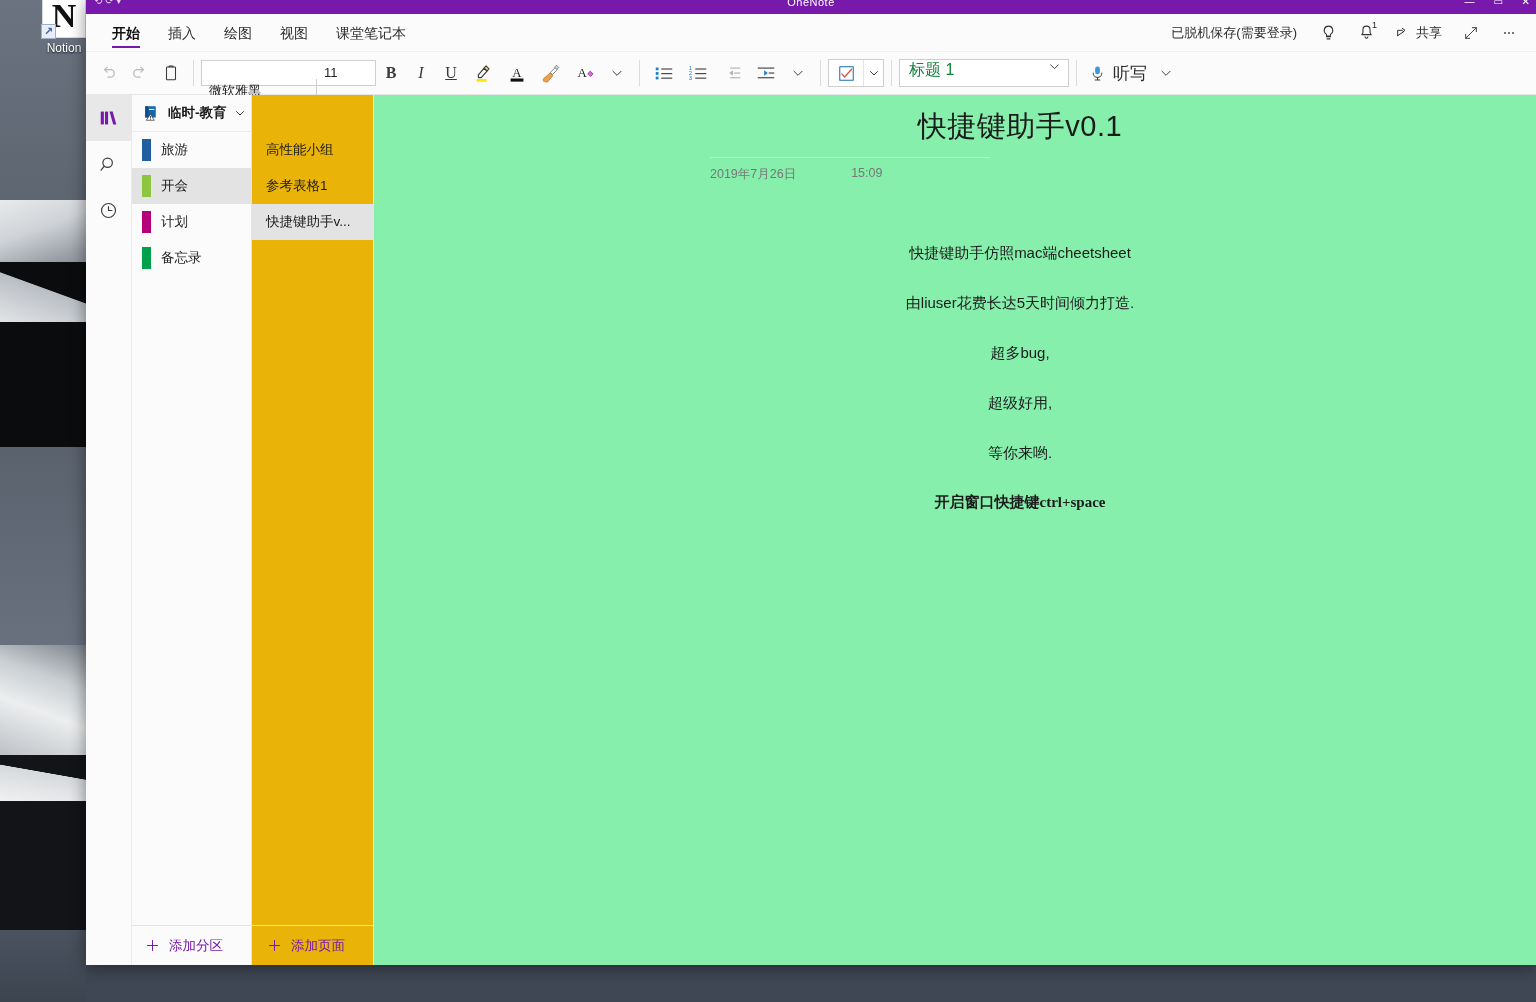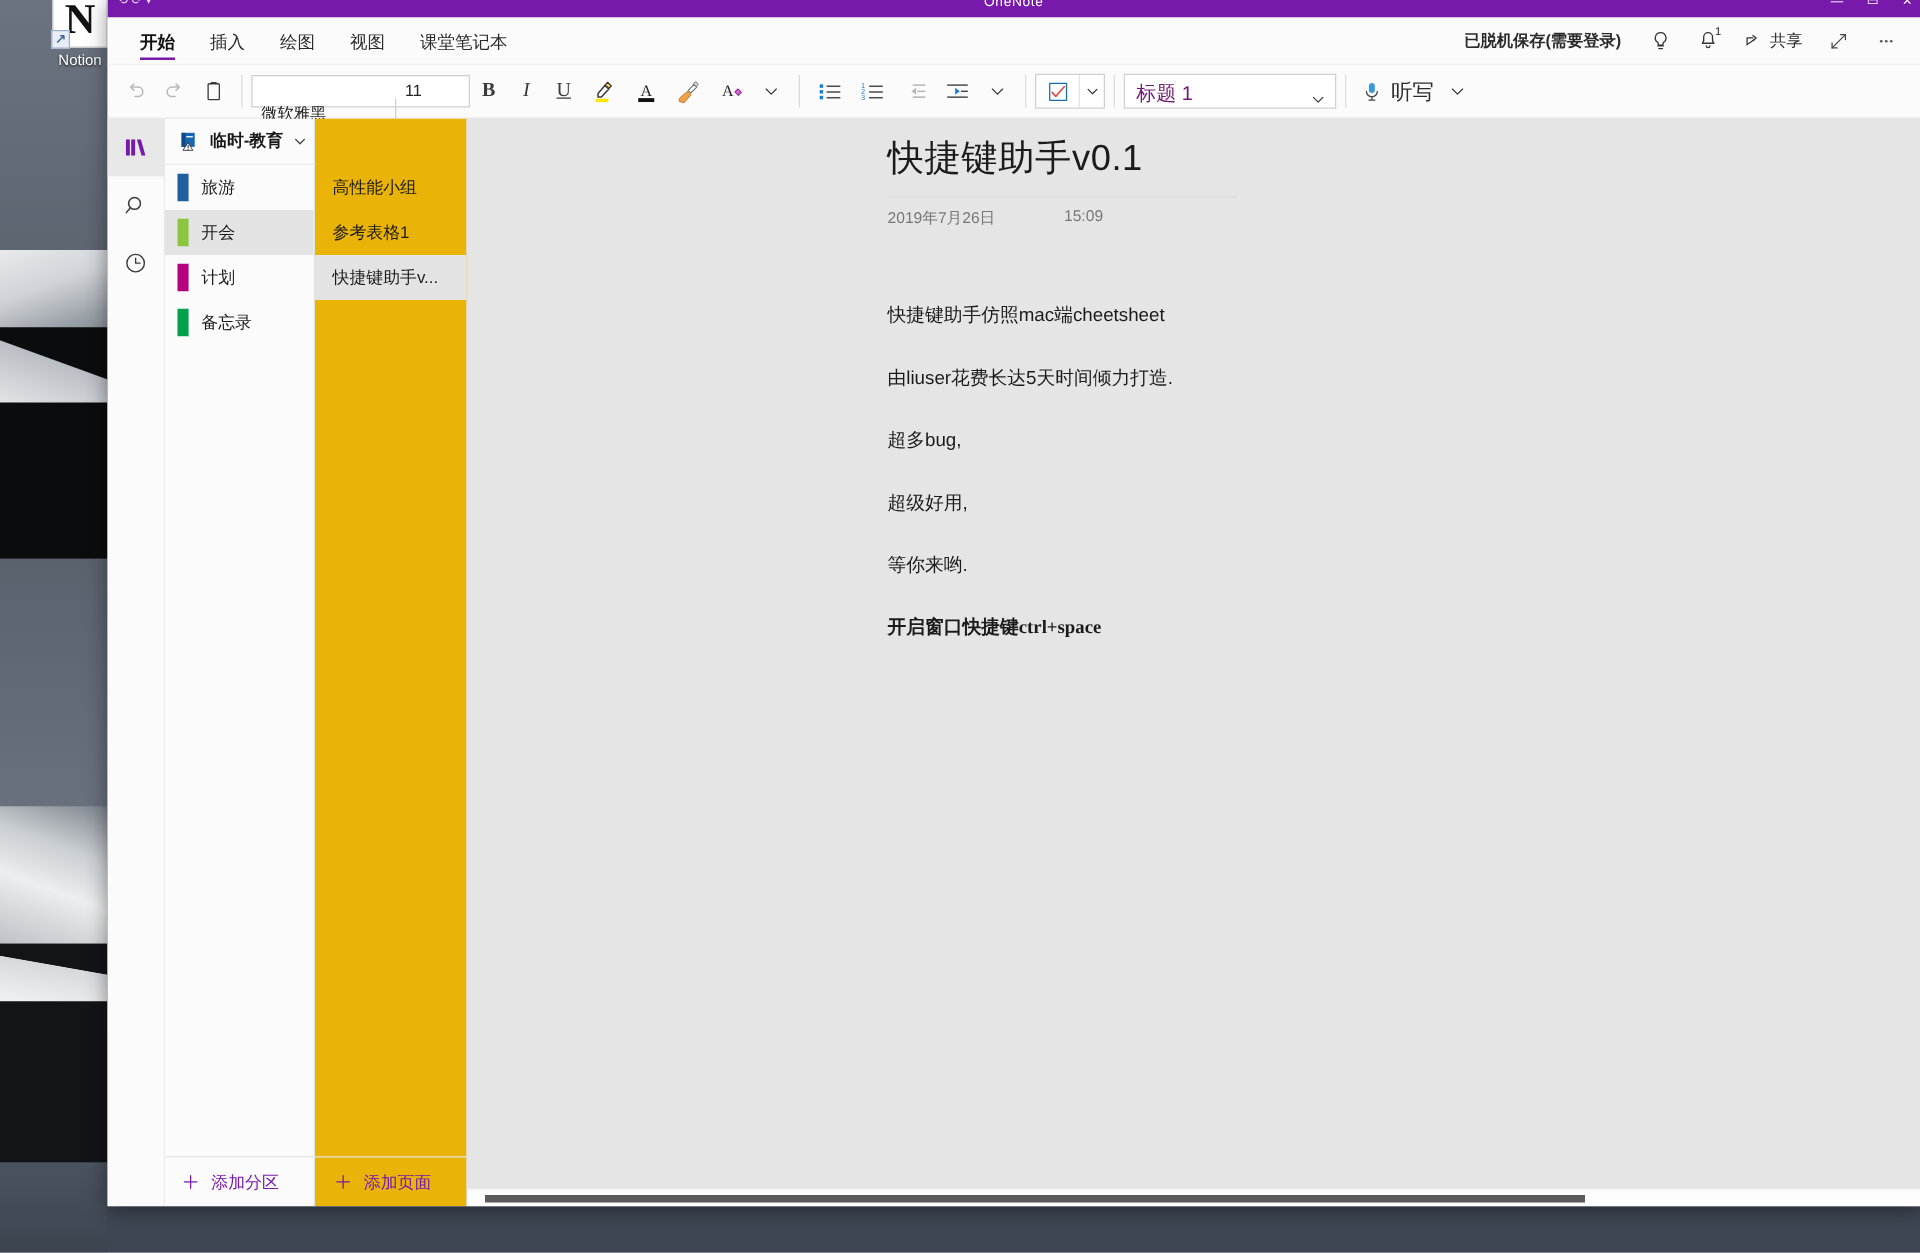--- a/index.html
+++ b/index.html
@@ -96,21 +96,21 @@
   }
   .tab.active { color:#111; font-weight: 700; }
   .tab.active::after {
     content:""; position:absolute; left: 14px; right: 14px; bottom: 4px;
     height: 2px; background:#7719aa;
   }
   .tabright {
     margin-left: auto; display:flex; align-items:center; gap: 4px;
     padding-right: 10px; height: 38px;
   }
-  .savestate { font-size: 13px; color:#2b2b2b; margin-right: 10px; white-space: nowrap; font-weight: bold; }
+  .savestate { font-size: 13px; color:#2b2b2b; margin-right: 10px; white-space: nowrap; }
   .tr-ico {
     width: 34px; height: 30px; display:flex; align-items:center; justify-content:center;
     color:#2b2b2b; position: relative;
   }
   .tr-ico svg { display:block; }
   .badge {
     position:absolute; top: 2px; right: 6px; font-size: 9px; color:#222;
   }
   .sharebtn {
     display:flex; align-items:center; gap:5px; font-size:13px; color:#2b2b2b;
@@ -135,22 +135,22 @@
   .bold { font-weight:700; font-size: 16px; font-family:"Liberation Serif", serif;}
   .ital { font-style: italic; font-size: 16px; font-family:"Liberation Serif", serif;}
   .unde { text-decoration: underline; font-size: 16px; font-family:"Liberation Serif", serif;}
 
   .tagbox { display:flex; align-items:center; border:1px solid #cfcfcf; background:#fff; height:28px; }
   .tagbtn { width: 34px; height: 26px; display:flex; align-items:center; justify-content:center; }
   .tagcaret { width: 20px; height:26px; display:flex; align-items:center; justify-content:center;
               border-left:1px solid #e4e4e4;}
   .stylebox {
     width: 170px; height: 28px; border:1px solid #cfcfcf; background:#fff;
-    display:flex; align-items:flex-end; justify-content:space-between; padding: 0 7px 0 9px;
-    font-size: 16px; color:#701a75; font-weight: 400;
+    display:flex; align-items:flex-start; justify-content:space-between; padding: 0 7px 0 9px;
+    font-size: 16px; color:#15803d; font-weight: 400;
   }
   .dictate { display:flex; align-items:center; gap:6px; font-size:17px; color:#2b2b2b; padding: 0 4px;}
 
   
   .body { flex: 1 1 auto; display: flex; min-height: 0; }
 
   
   .rail {
     width: 46px; background:#fbfbfb; border-right:1px solid #ebebeb;
     display:flex; flex-direction:column; align-items:center; flex: 0 0 auto;
@@ -201,21 +201,21 @@
     height: 36px; display:flex; align-items:center; padding-left: 14px;
     font-size: 13.5px; color:#1b1b1b; white-space:nowrap; overflow:hidden;
   }
   .pg.active { background:#e3e3e3; }
   .addpage {
     height: 40px; display:flex; align-items:center; gap: 9px; padding-left: 15px;
     color:#7719aa; font-size: 13.5px; border-top:1px solid #e4e4e4; white-space:nowrap;
   }
 
   
-  .canvas { flex: 1 1 auto; background:#e5e5e5; position: relative; display:flex; flex-direction:column; min-width:0; }
+  .canvas { flex: 1 1 auto; background:#86efac; position: relative; display:flex; flex-direction:row; min-width:0;text-align:center; }
   .canvas-inner { flex: 1 1 auto; position: relative; overflow: hidden; }
   .doc { position:absolute; left: 336px; top: 12px; width: 620px; }
   .doc-title {
     font-size: 29px; color:#1b1b1b; font-weight: 400; letter-spacing: .5px;
     padding-bottom: 10px;
   }
   .doc-rule { height:1px; background:#dcdcdc; width: 280px; }
   .doc-meta { display:flex; gap: 55px; padding-top: 8px; font-size: 12.5px; color:#777; }
   .doc-body { padding-top: 62px; }
   .doc-p { font-size: 15px; color:#1b1b1b; line-height: 1; margin-bottom: 35px; }

